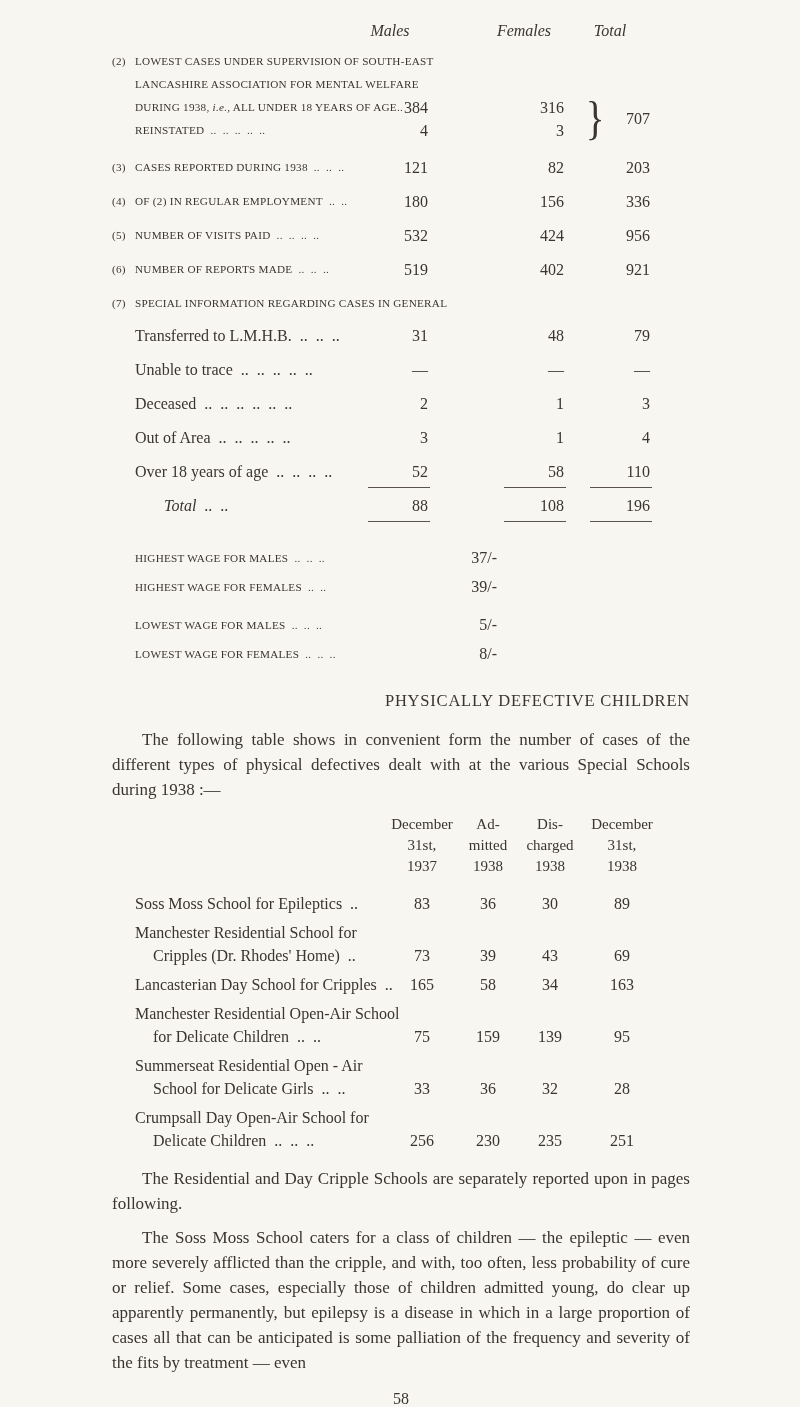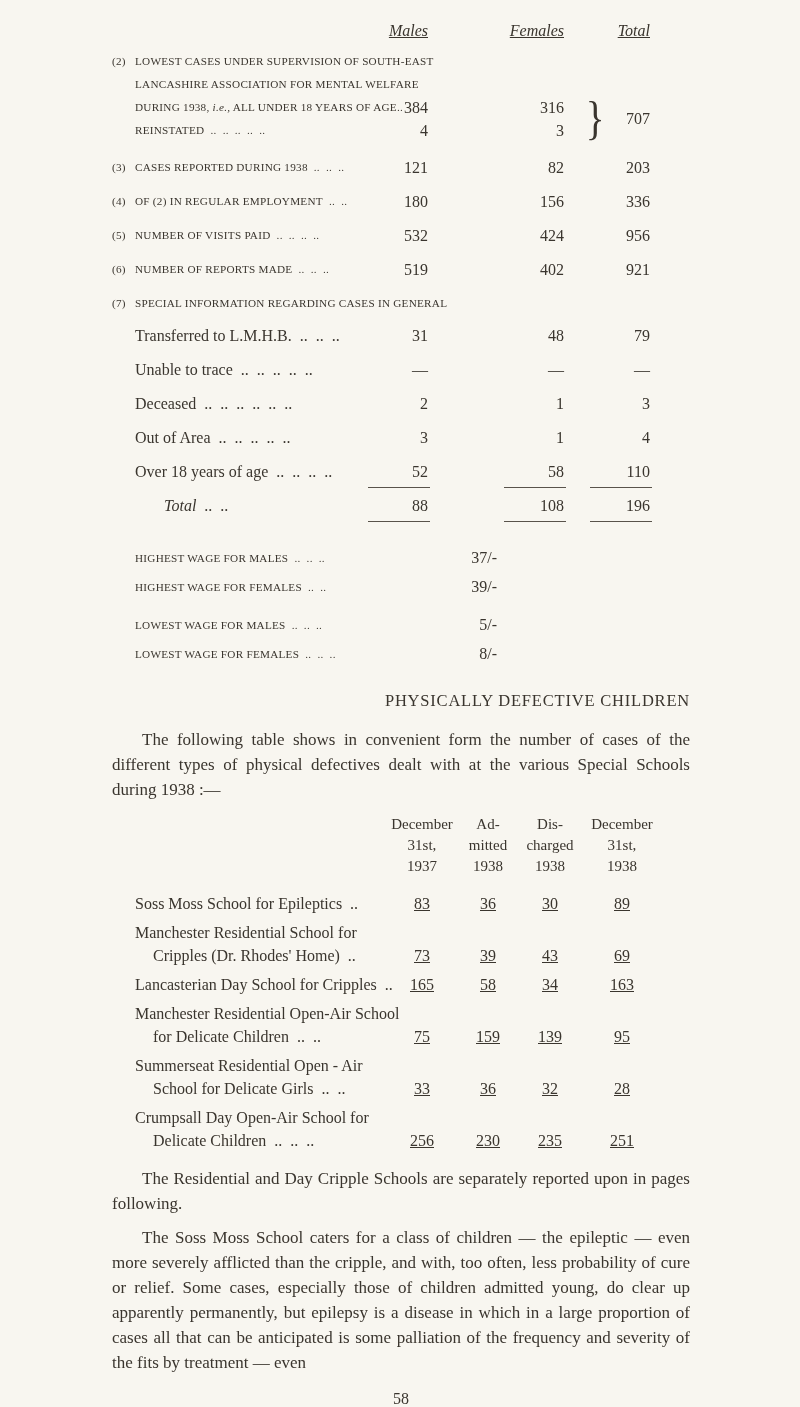--- a/index.html
+++ b/index.html
@@ -7,21 +7,21 @@
   body {
     background:#f8f6f0;
     color:#3a352e;
     font-family:"Liberation Serif", serif;
     overflow:hidden;
   }
   .page { width:800px; height:1407px; padding:22px 110px 0 112px; position:relative; }
 
   
   .heads { position:relative; height:20px; margin-bottom:8px; font-size:16px; }
-  .heads .col { font-style:italic;text-decoration:underline; }
+  .heads .col { text-align:center; font-style:italic; }
   .srow { position:relative; line-height:23px; min-height:23px; }
   .inum { position:absolute; left:0; top:0; }
   .slabel { margin-left:23px; }
   .caps { font-size:11.2px; letter-spacing:.25px; }
   .mixed { font-size:16px; }
   .ital { font-style:italic; }
   .col { position:absolute; bottom:0; text-align:right; font-size:16px; line-height:23px; }
   .cm { left:240px; width:76px; }
   .cf { left:372px; width:80px; }
   .ct { left:458px; width:80px; }
@@ -51,21 +51,21 @@
   .theads { position:relative; height:64px; margin:12px 0 14px; font-size:15px; line-height:21px; }
   .th { position:absolute; top:0; text-align:center; }
   .th1 { left:266px; width:88px; }
   .th2 { left:342px; width:68px; }
   .th3 { left:400px; width:76px; }
   .th4 { left:466px; width:88px; }
   .trow { position:relative; font-size:16px; line-height:23px; margin-bottom:6px; }
   .trow .l1 { margin-left:23px; }
   .trow .l2 { margin-left:41px; }
   .lline:empty, .trow .l2:empty { display:none; }
-  .tv { position:absolute; bottom:0; text-align:center; font-size:16px;text-decoration:underline; }
+  .tv { position:absolute; bottom:0; text-align:center; font-size:16px; }
   .tv1 { left:274px; width:72px; }
   .tv2 { left:344px; width:64px; }
   .tv3 { left:406px; width:64px; }
   .tv4 { left:474px; width:72px; }
   .schools { margin-bottom:14px; }
 
   .pagenum { text-align:center; font-size:16px; margin-top:15px; }
 </style>
 </head>
 <body>

